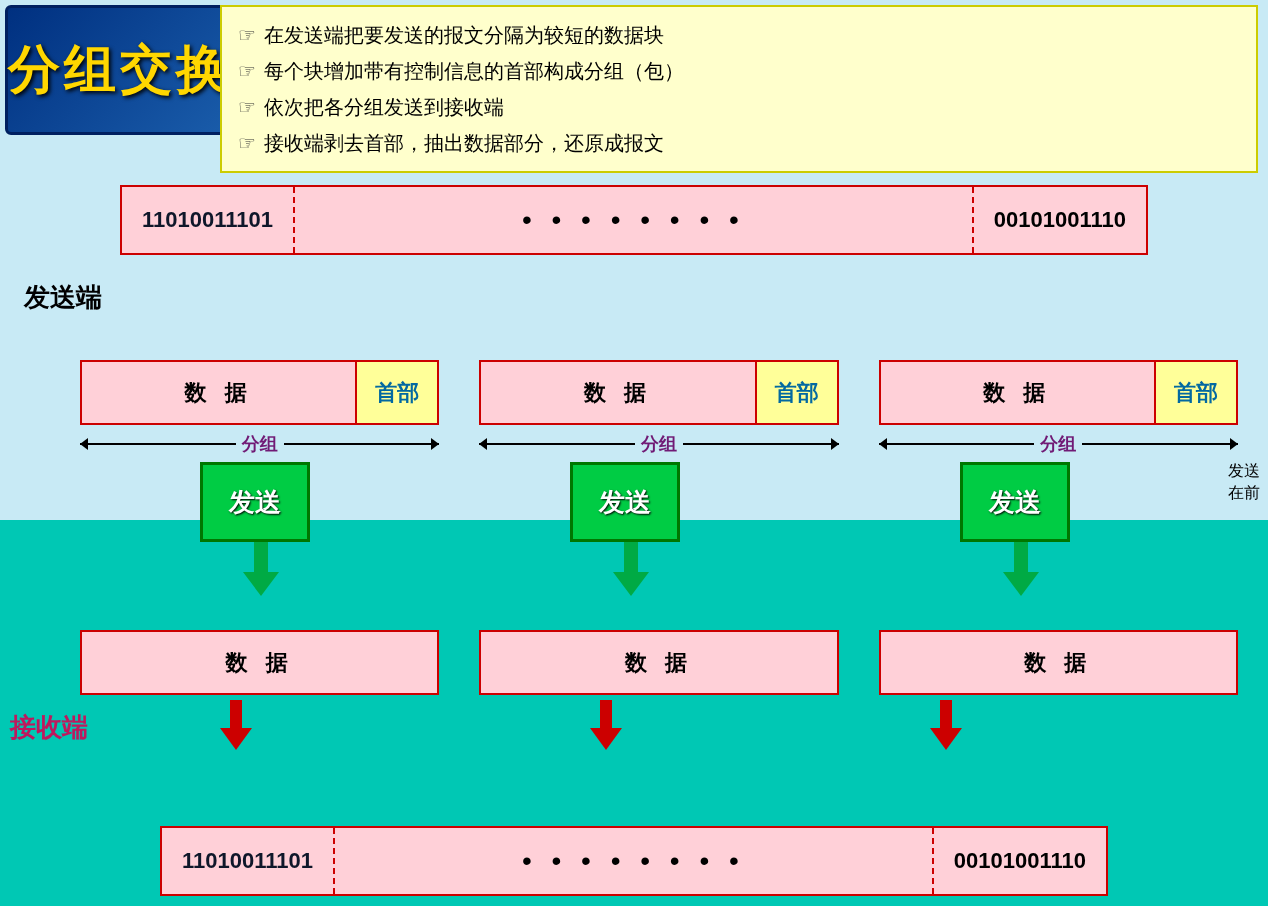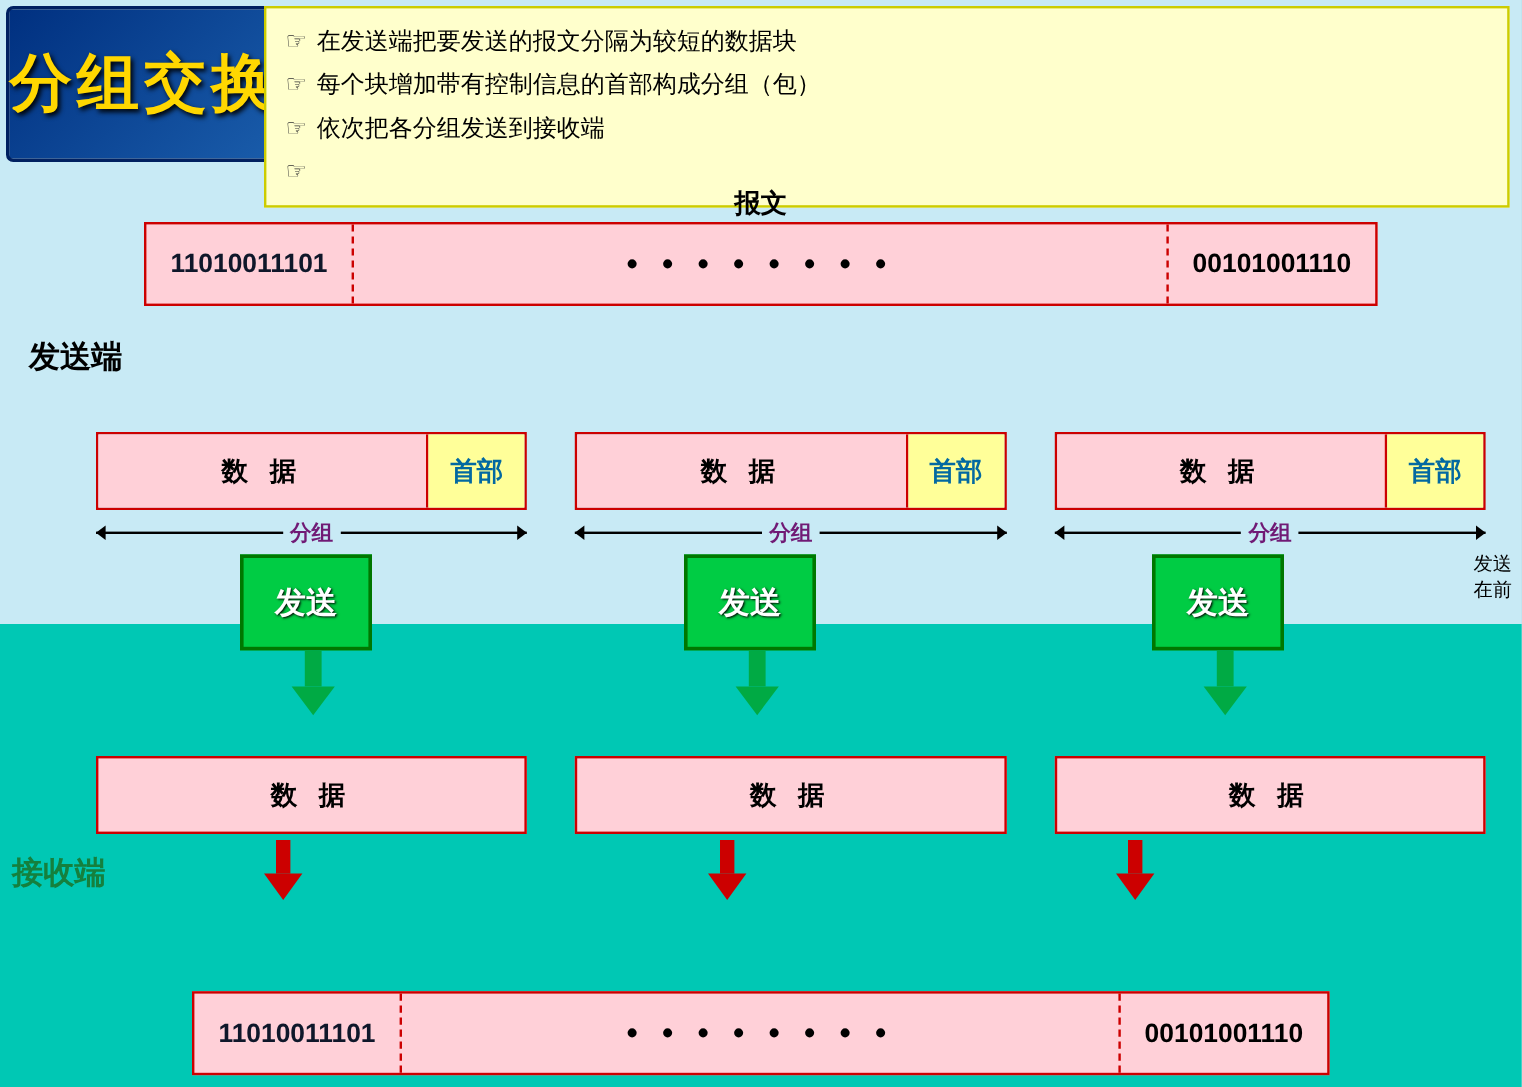--- a/index.html
+++ b/index.html
@@ -245,21 +245,21 @@
       letter-spacing: 6px;
     }
 
     
     .jieshou-label {
       position: absolute;
       top: 710px;
       left: 10px;
       font-size: 26px;
       font-weight: bold;
-      color: #15803d;
+      color: #be185d;
     }
 
     
     .bottom-baowenjian {
       position: absolute;
       bottom: 10px;
       left: 160px;
       right: 160px;
       height: 70px;
       background: #FFD0D8;
@@ -332,26 +332,24 @@
     <div class="info-item">
       <span class="finger">☞</span>
       <span>每个块增加带有控制信息的首部构成分组（包）</span>
     </div>
     <div class="info-item">
       <span class="finger">☞</span>
       <span>依次把各分组发送到接收端</span>
     </div>
     <div class="info-item">
       <span class="finger">☞</span>
-    </div>
-  </div>
-
-  <div style="position:absolute;top:155px;left:0;right:0;display:flex;align-items:center;justify-content:center;">
-    <span style="font-size:22px;font-weight:bold;color:#000;">报文</span>
-  </div>
+      <span>接收端剥去首部，抽出数据部分，还原成报文</span>
+    </div>
+  </div>
+
 
   <div class="baowenjian-box">
     <div class="baowenjian-left">11010011101</div>
     <div class="baowenjian-dots">• • • • • • • •</div>
     <div class="baowenjian-right">00101001110</div>
   </div>
 
   <div class="fasongduan-label">发送端</div>
 
   <div class="packet-row">

